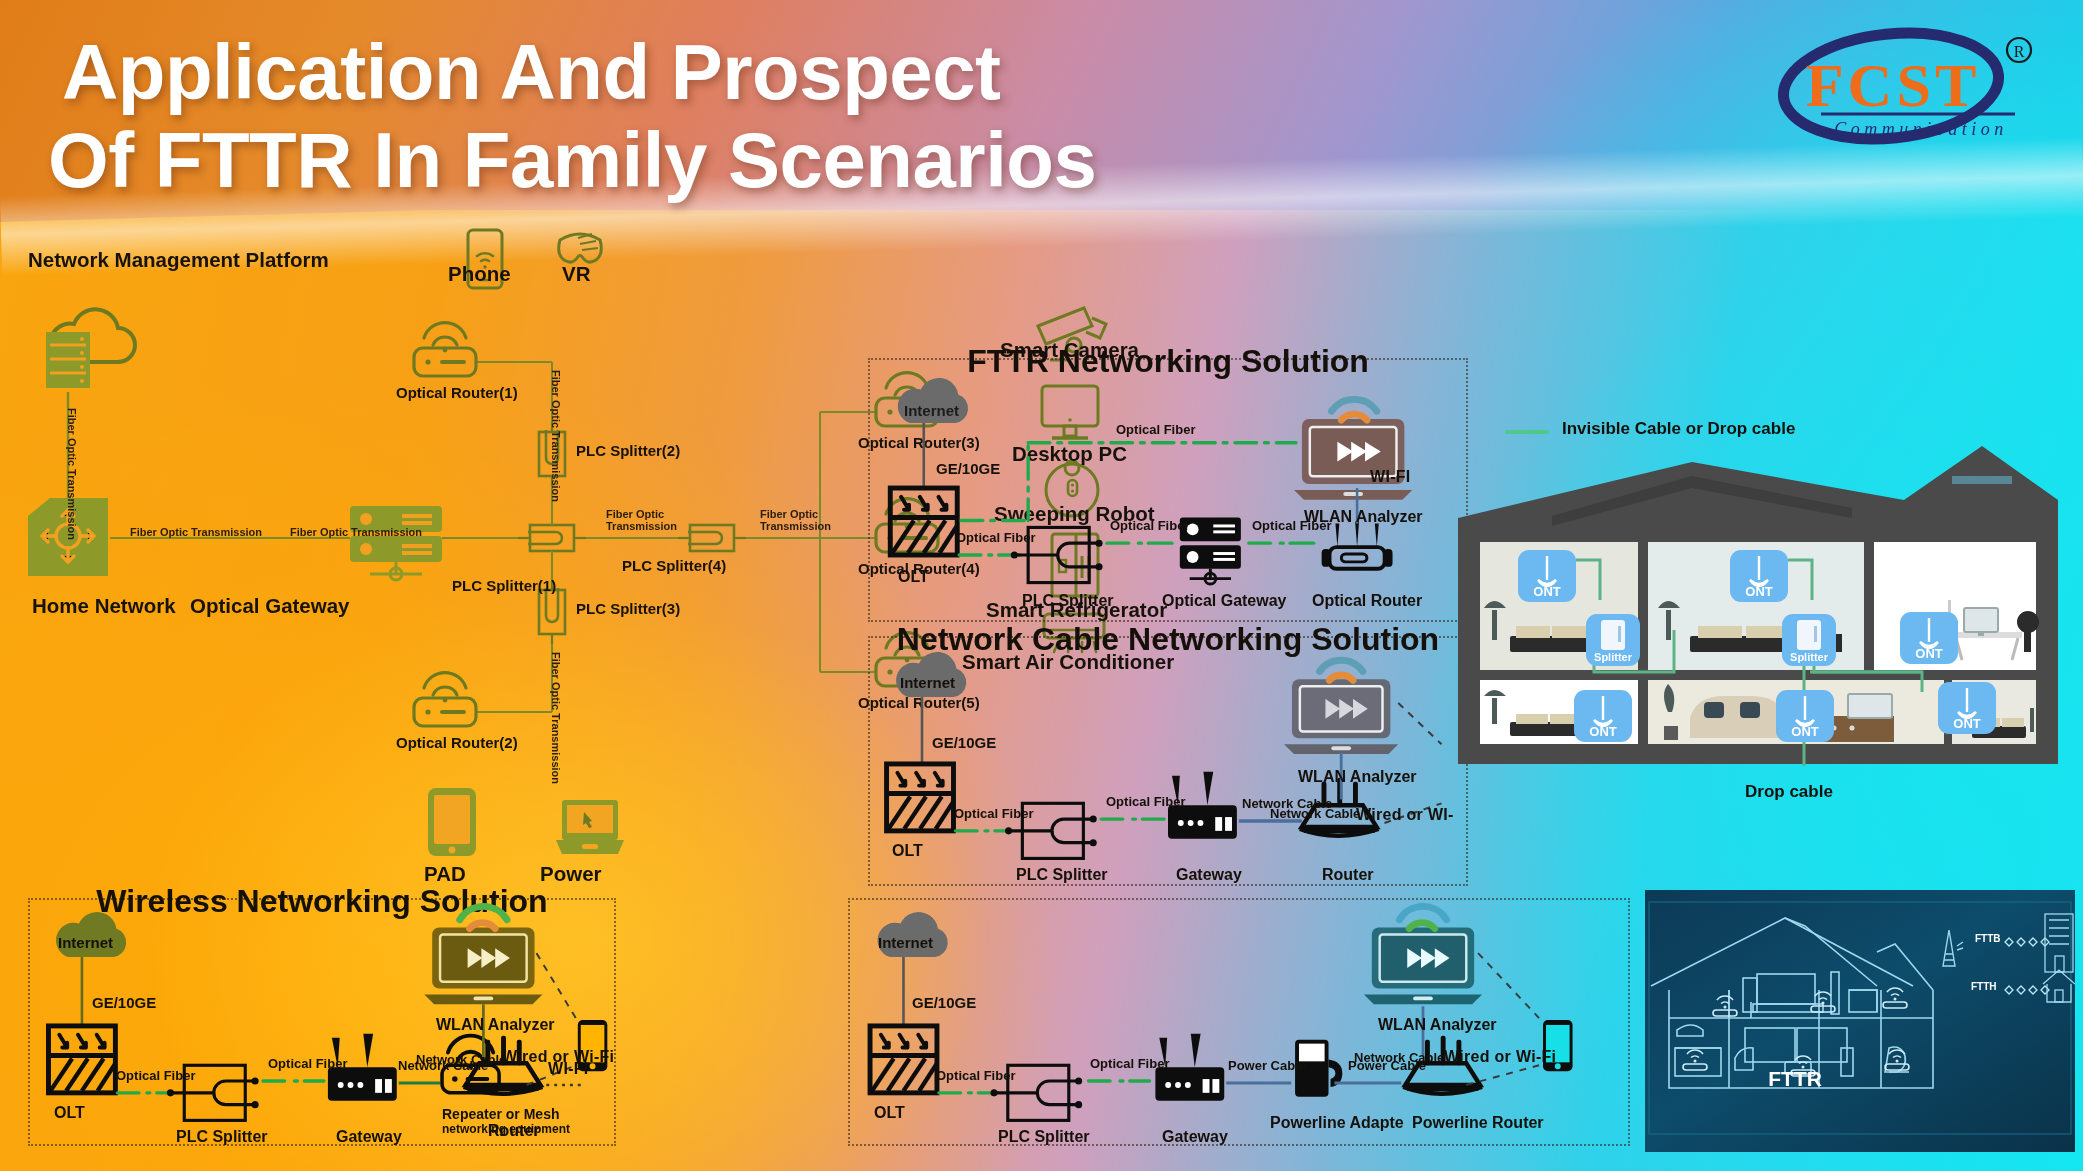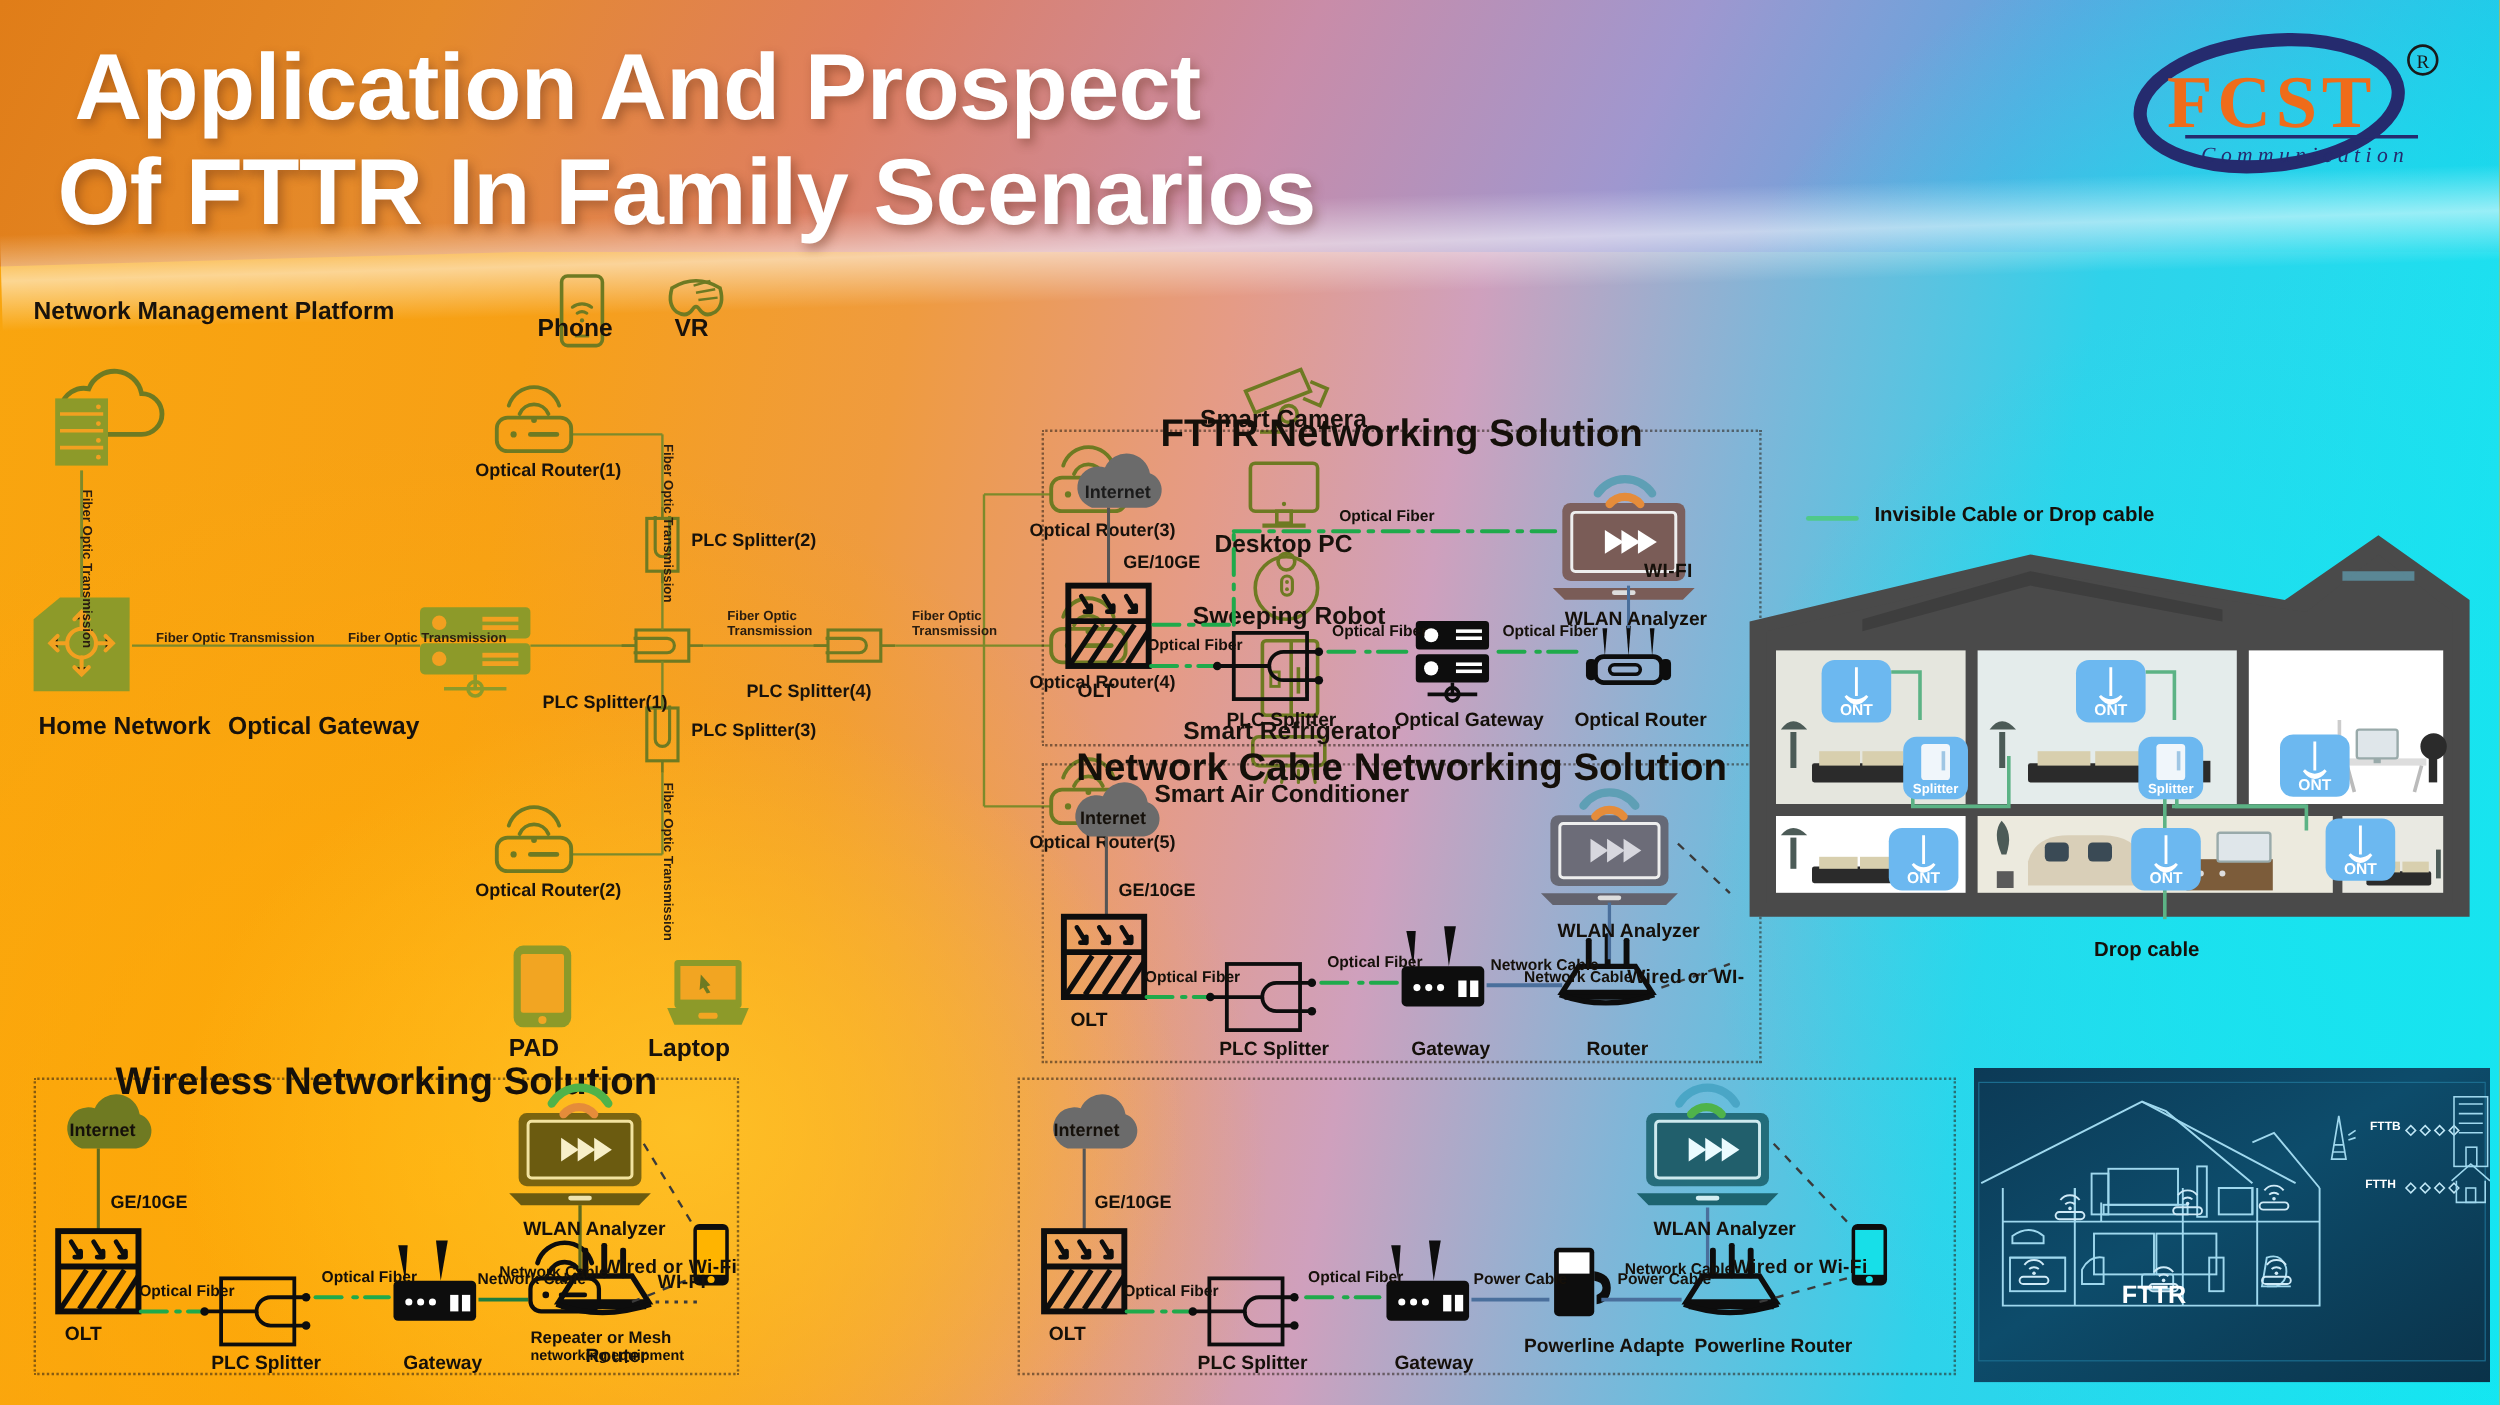--- a/index.html
+++ b/index.html
@@ -330,32 +330,32 @@
     <div class="t-lbl sm" style="left:606px; top:220px;">Transmission</div>
     <div class="t-lbl sm" style="left:760px; top:208px;">Fiber Optic</div>
     <div class="t-lbl sm" style="left:760px; top:220px;">Transmission</div>
 
     <div class="t-lbl sm rot" style="left:562px; top:70px; transform:rotate(90deg);">Fiber Optic Transmission</div>
     <div class="t-lbl sm rot" style="left:562px; top:352px; transform:rotate(90deg);">Fiber Optic Transmission</div>
 
     <div class="t-lbl mid" style="left:452px; top:250px;margin-top:27px;">PLC Splitter(1)</div>
     <div class="t-lbl mid" style="left:576px; top:142px;">PLC Splitter(2)</div>
     <div class="t-lbl mid" style="left:576px; top:300px;">PLC Splitter(3)</div>
-    <div class="t-lbl mid" style="left:622px; top:268px;text-align:center;">PLC Splitter(4)</div>
+    <div class="t-lbl mid" style="left:622px; top:257px;text-align:center;">PLC Splitter(4)</div>
 
     <div class="t-lbl mid" style="left:396px; top:84px;">Optical Router(1)</div>
     <div class="t-lbl mid" style="left:396px; top:434px;">Optical Router(2)</div>
     <div class="t-lbl mid" style="left:858px; top:134px;">Optical Router(3)</div>
     <div class="t-lbl mid" style="left:858px; top:260px;">Optical Router(4)</div>
     <div class="t-lbl mid" style="left:858px; top:394px;">Optical Router(5)</div>
 
     <div class="t-lbl big" style="left:448px; top:-38px;">Phone</div>
     <div class="t-lbl big" style="left:562px; top:-38px;">VR</div>
     <div class="t-lbl big" style="left:424px; top:562px;">PAD</div>
-    <div class="t-lbl big" style="left:540px; top:562px;">Laptop</div>
+    <div class="t-lbl big" style="left:540px; top:562px;">Power</div>
 
     <div class="t-lbl big" style="left:1000px; top:38px;">Smart Camera</div>
     <div class="t-lbl big" style="left:1012px; top:142px;">Desktop PC</div>
     <div class="t-lbl big" style="left:994px; top:202px;">Sweeping Robot</div>
     <div class="t-lbl big" style="left:986px; top:298px;">Smart Refrigerator</div>
     <div class="t-lbl big" style="left:962px; top:350px;">Smart Air Conditioner</div>
   </div>
 
   <div class="panel" style="left:868px; top:358px; width:600px; height:264px;">
     <div class="panel-title">FTTR Networking Solution</div>

